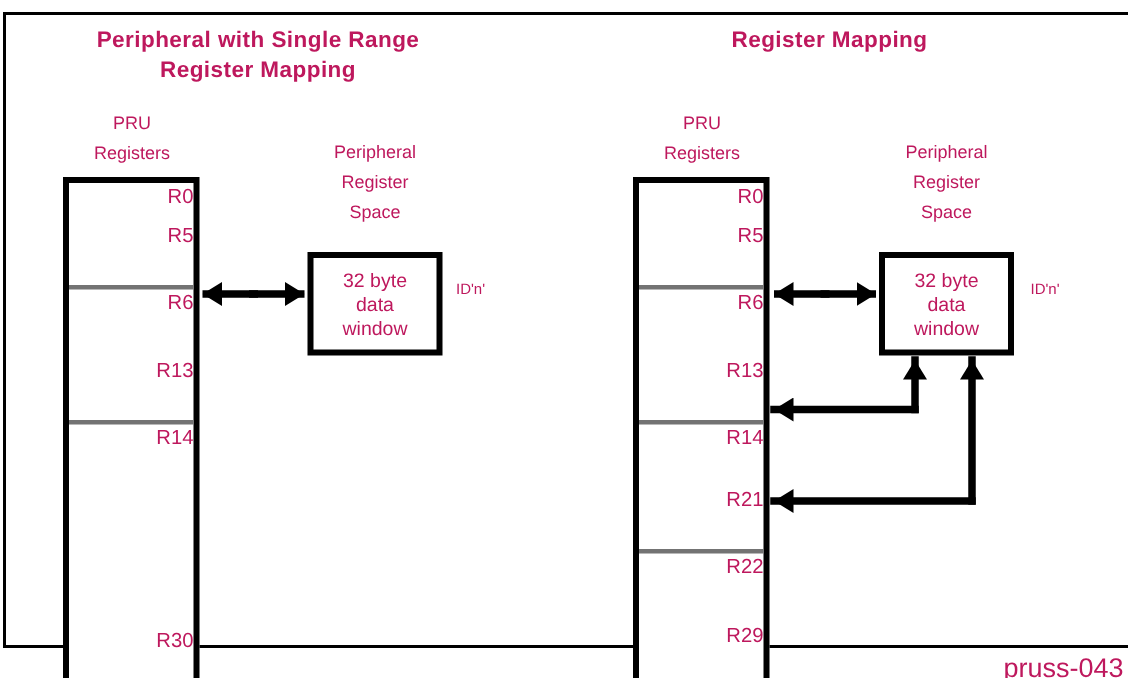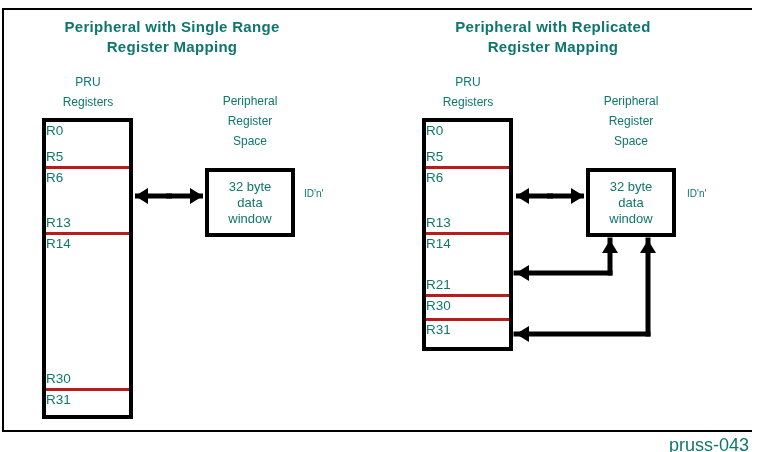--- a/index.html
+++ b/index.html
@@ -1,18 +1,18 @@
 <!DOCTYPE html>
 <html><head>
 <meta charset="utf-8">
 <style>
   html,body { margin:0; padding:0; background:#fff; }
   .canvas {
     position:relative; width:752px; height:452px; background:#ffffff;
-    font-family:"Liberation Sans", sans-serif; color:#0f766e; overflow:hidden;
+    font-family:"Liberation Sans", sans-serif; color:#be185d; overflow:hidden;
   }
   .frame {
     position:absolute; left:2px; top:8px; width:752px; height:420px;
     border:2px solid #000;
   }
   .diagram-title {
     position:absolute; top:17px; font-size:15px; font-weight:bold;
     line-height:20px; text-align:center; letter-spacing:0.3px;
   }
   .t-left  { left:40px;  width:264px; }
@@ -25,23 +25,23 @@
   .periph-left  { left:190px; top:91px; width:120px; }
   .periph-right { left:571px; top:91px; width:120px; }
   .regbox {
     position:absolute; top:118px; width:83px; border:4px solid #000;
     background:#fff;
   }
   .rb-left  { left:42px; }
   .rb-right { left:422px; }
   .regsec {
     display:flex; flex-direction:column; justify-content:space-between;
-    align-items:flex-start; font-size:13.5px; line-height:14px;
+    align-items:flex-end; font-size:13.5px; line-height:14px;
   }
-  .regsec + .regsec { border-top:3px solid #b91c1c; }
+  .regsec + .regsec { border-top:3px solid #737373;margin-top:24px; }
   .regsec .top    { padding-top:2px; }
   .regsec .bottom { padding-bottom:2px; }
   .window-box {
     position:absolute; top:168px; width:82px; height:61px; border:4px solid #000;
     display:flex; flex-direction:column; justify-content:center; 
     font-size:13px; line-height:16px; background:#fff; text-align:center;
   }
   .w-left  { left:205px; }
   .w-right { left:586px; }
   .id-label { position:absolute; top:188px; font-size:10px; }
@@ -93,21 +93,20 @@
 
   <div class="window-box w-left">
     <div>32 byte</div>
     <div>data</div>
     <div>window</div>
   </div>
 
   <div class="id-label id-left">ID'n'</div>
 
   <div class="diagram-title t-right">
-    <div>Peripheral with Replicated</div>
     <div>Register Mapping</div>
   </div>
 
   <div class="heading pru-right">
     <div>PRU</div>
     <div>Registers</div>
   </div>
 
   <div class="heading periph-right">
     <div>Peripheral</div>
@@ -120,20 +119,24 @@
       <div class="top">R0</div>
       <div class="bottom">R5</div>
     </div>
     <div class="regsec" style="height:63px">
       <div class="top">R6</div>
       <div class="bottom">R13</div>
     </div>
     <div class="regsec" style="height:59px">
       <div class="top">R14</div>
       <div class="bottom">R21</div>
+    </div>
+    <div class="regsec" style="height:64px">
+      <div class="top">R22</div>
+      <div class="bottom">R29</div>
     </div>
     <div class="regsec" style="height:21px">
       <div class="top">R30</div>
     </div>
     <div class="regsec" style="height:26px">
       <div class="top">R31</div>
     </div>
   </div>
 
   <div class="window-box w-right">

